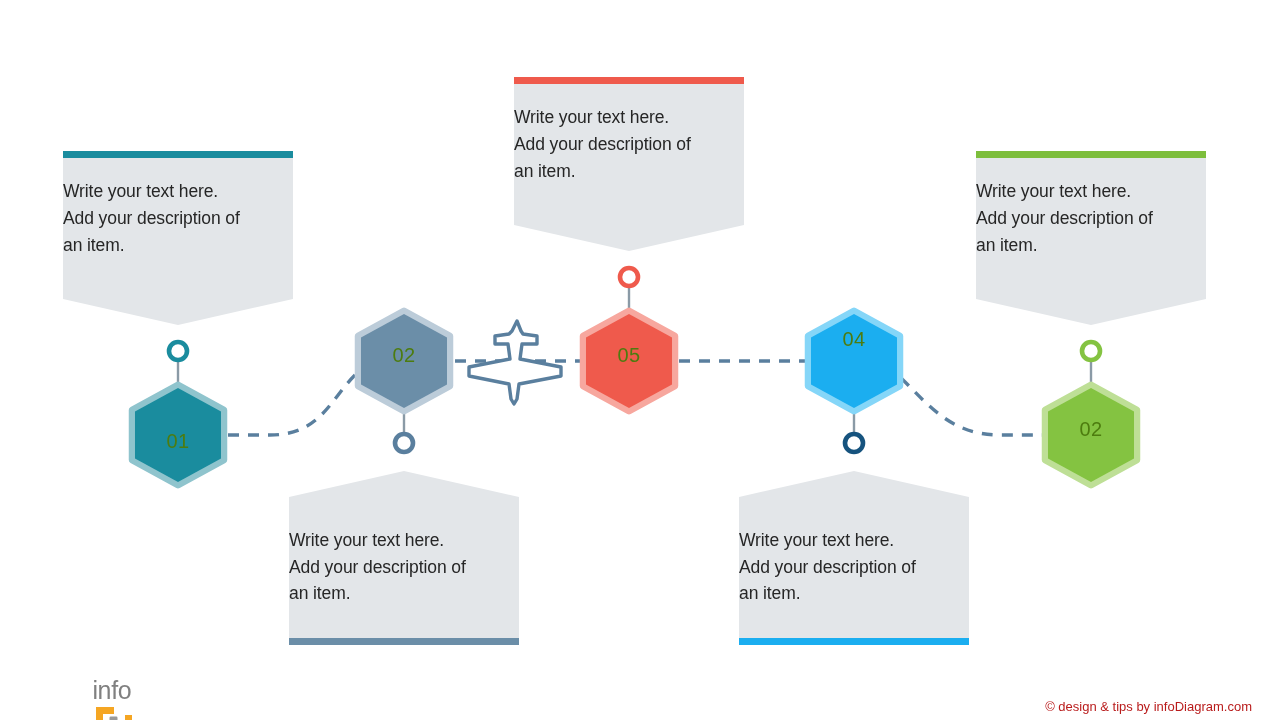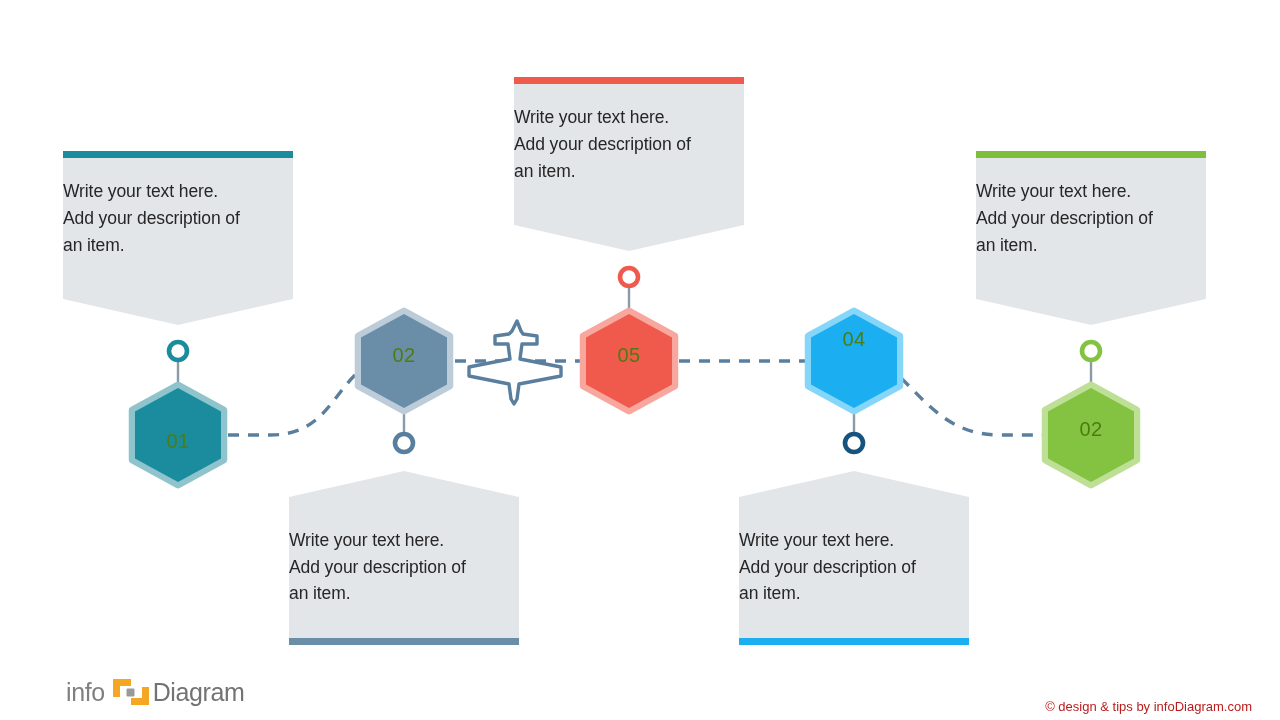--- a/index.html
+++ b/index.html
@@ -45,20 +45,21 @@
     letter-spacing: 0.5px;
   }
   
   #footer-logo {
     position: absolute;
     left: 66px;
     top: 676px;
     height: 32px;
     display: flex;
     align-items: center;
+    flex-direction: column;
   }
   .logo-info {
     font-size: 25px;
     color: #808080;
     font-family: "Liberation Sans", sans-serif;
     letter-spacing: -0.4px;
   }
   .logo-mark {
     position: relative;
     width: 40px;

